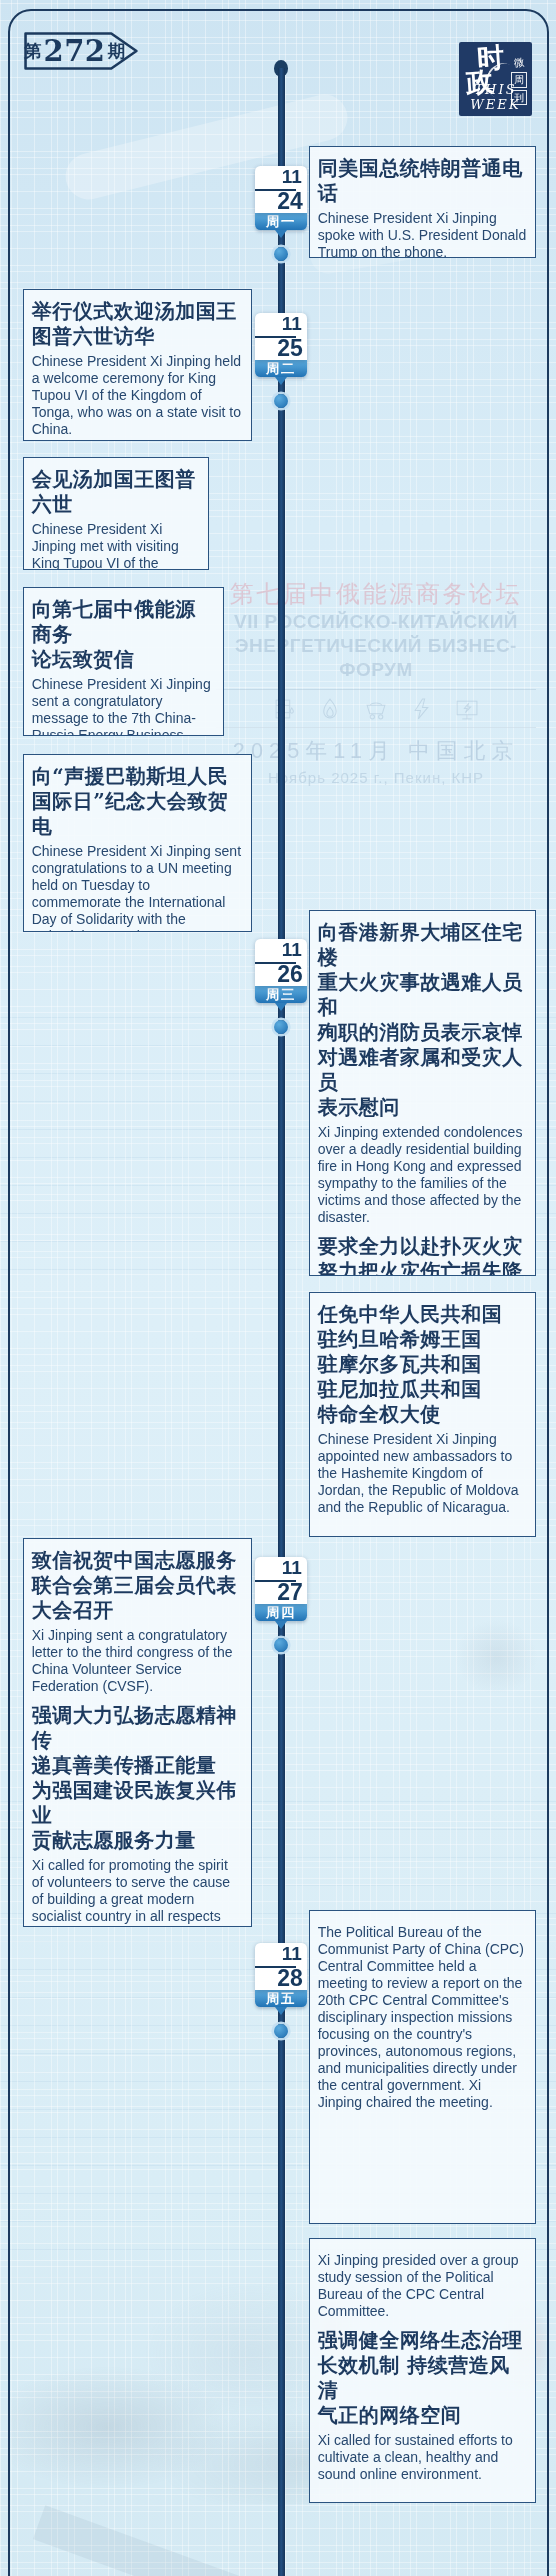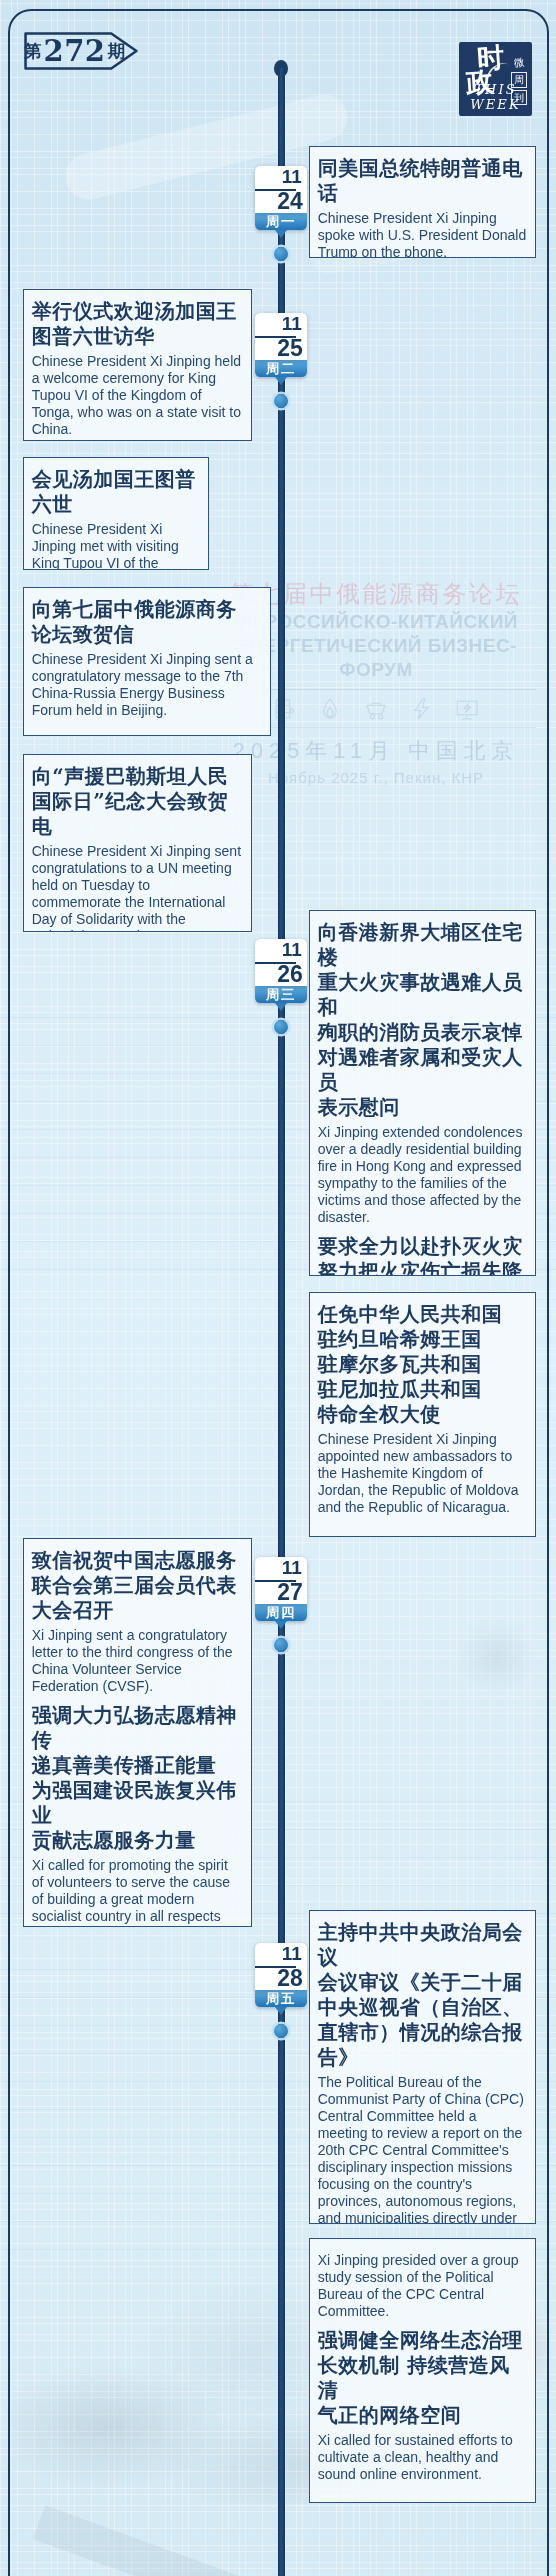--- a/index.html
+++ b/index.html
@@ -224,21 +224,21 @@
     <h2>举行仪式欢迎汤加国王
 图普六世访华</h2>
     <p>Chinese President Xi Jinping held a welcome ceremony for King Tupou VI of the Kingdom of Tonga, who was on a state visit to China.</p>
   </div>
 
   <div class="card" style="left:23px;top:457px;width:186px;height:113px;">
     <h2>会见汤加国王图普六世</h2>
     <p>Chinese President Xi Jinping met with visiting King Tupou VI of the Kingdom of Tonga.</p>
   </div>
 
-  <div class="card" style="left:23px;top:587px;width:248px;height:149px;">
+  <div class="card" style="left:23px;top:587px;width:201px;height:149px;">
     <h2>向第七届中俄能源商务
 论坛致贺信</h2>
     <p>Chinese President Xi Jinping sent a congratulatory message to the 7th China-Russia Energy Business Forum held in Beijing.</p>
   </div>
 
   <div class="card" style="left:23px;top:754px;width:229px;height:178px;">
     <h2>向“声援巴勒斯坦人民
 国际日”纪念大会致贺电</h2>
     <p>Chinese President Xi Jinping sent congratulations to a UN meeting held on Tuesday to commemorate the International Day of Solidarity with the Palestinian People.</p>
   </div>
@@ -271,24 +271,20 @@
 大会召开</h2>
     <p>Xi Jinping sent a congratulatory letter to the third congress of the China Volunteer Service Federation (CVSF).</p>
     <h2 class="sec2">强调大力弘扬志愿精神传
 递真善美传播正能量
 为强国建设民族复兴伟业
 贡献志愿服务力量</h2>
     <p>Xi called for promoting the spirit of volunteers to serve the cause of building a great modern socialist country in all respects and achieving national rejuvenation. Xi expressed the hope that volunteers will promote the value of truth, kindness and beauty.</p>
   </div>
 
   <div class="card" style="left:309px;top:1910px;width:227px;height:314px;">
-    <h2>主持中共中央政治局会议
-会议审议《关于二十届
-中央巡视省（自治区、
-直辖市）情况的综合报告》</h2>
     <p>The Political Bureau of the Communist Party of China (CPC) Central Committee held a meeting to review a report on the 20th CPC Central Committee's disciplinary inspection missions focusing on the country's provinces, autonomous regions, and municipalities directly under the central government. Xi Jinping chaired the meeting.</p>
   </div>
 
   <div class="card" style="left:309px;top:2238px;width:227px;height:265px;">
     <p>Xi Jinping presided over a group study session of the Political Bureau of the CPC Central Committee.</p>
     <h2 class="sec2">强调健全网络生态治理
 长效机制 持续营造风清
 气正的网络空间</h2>
     <p>Xi called for sustained efforts to cultivate a clean, healthy and sound online environment.</p>
   </div>

